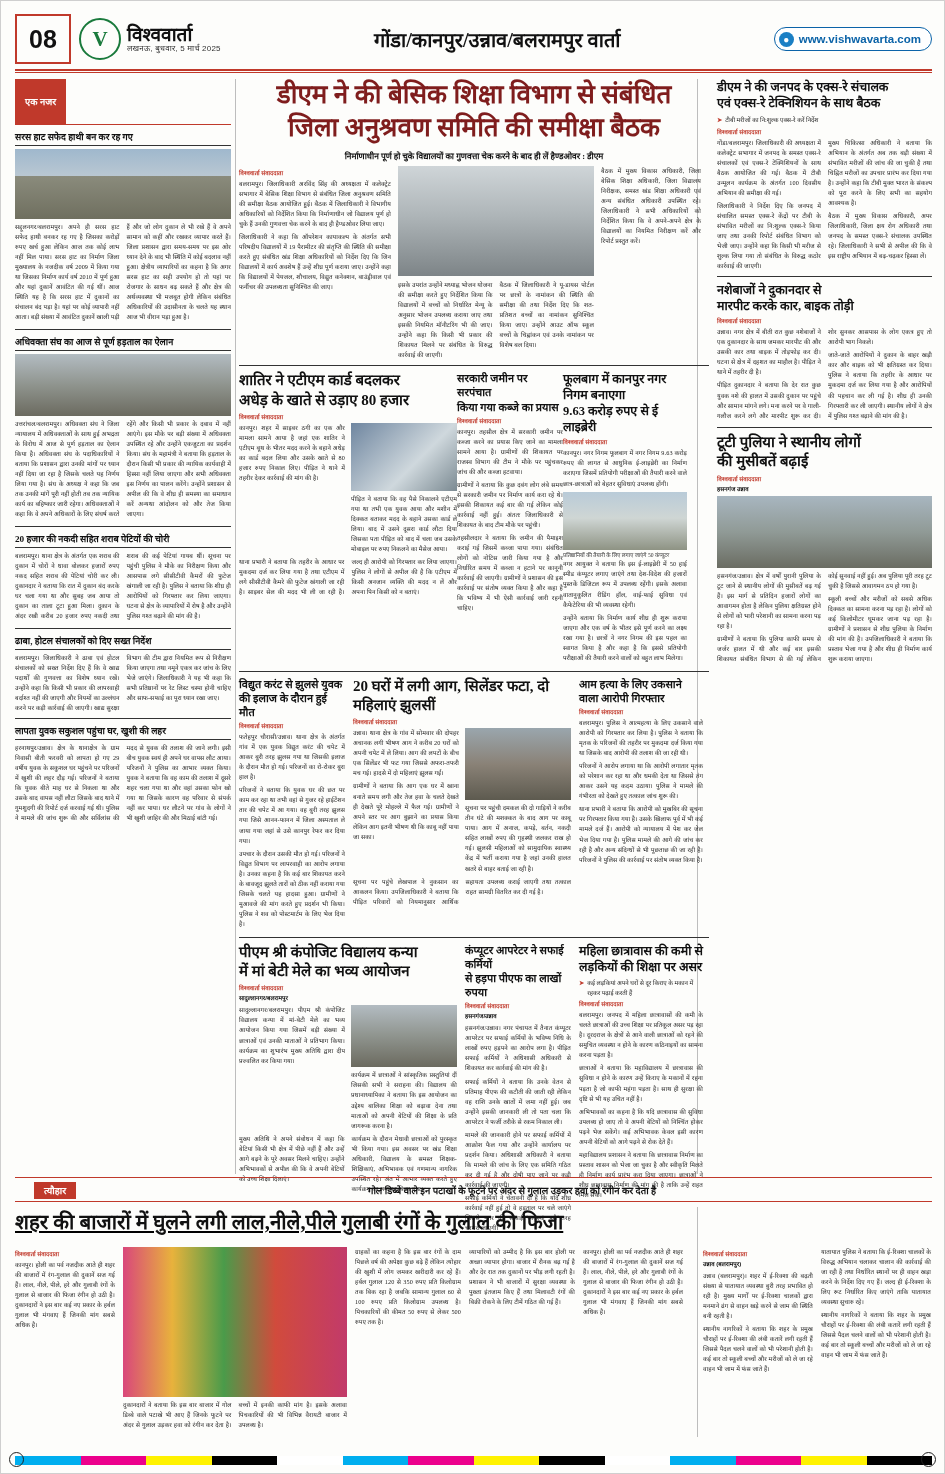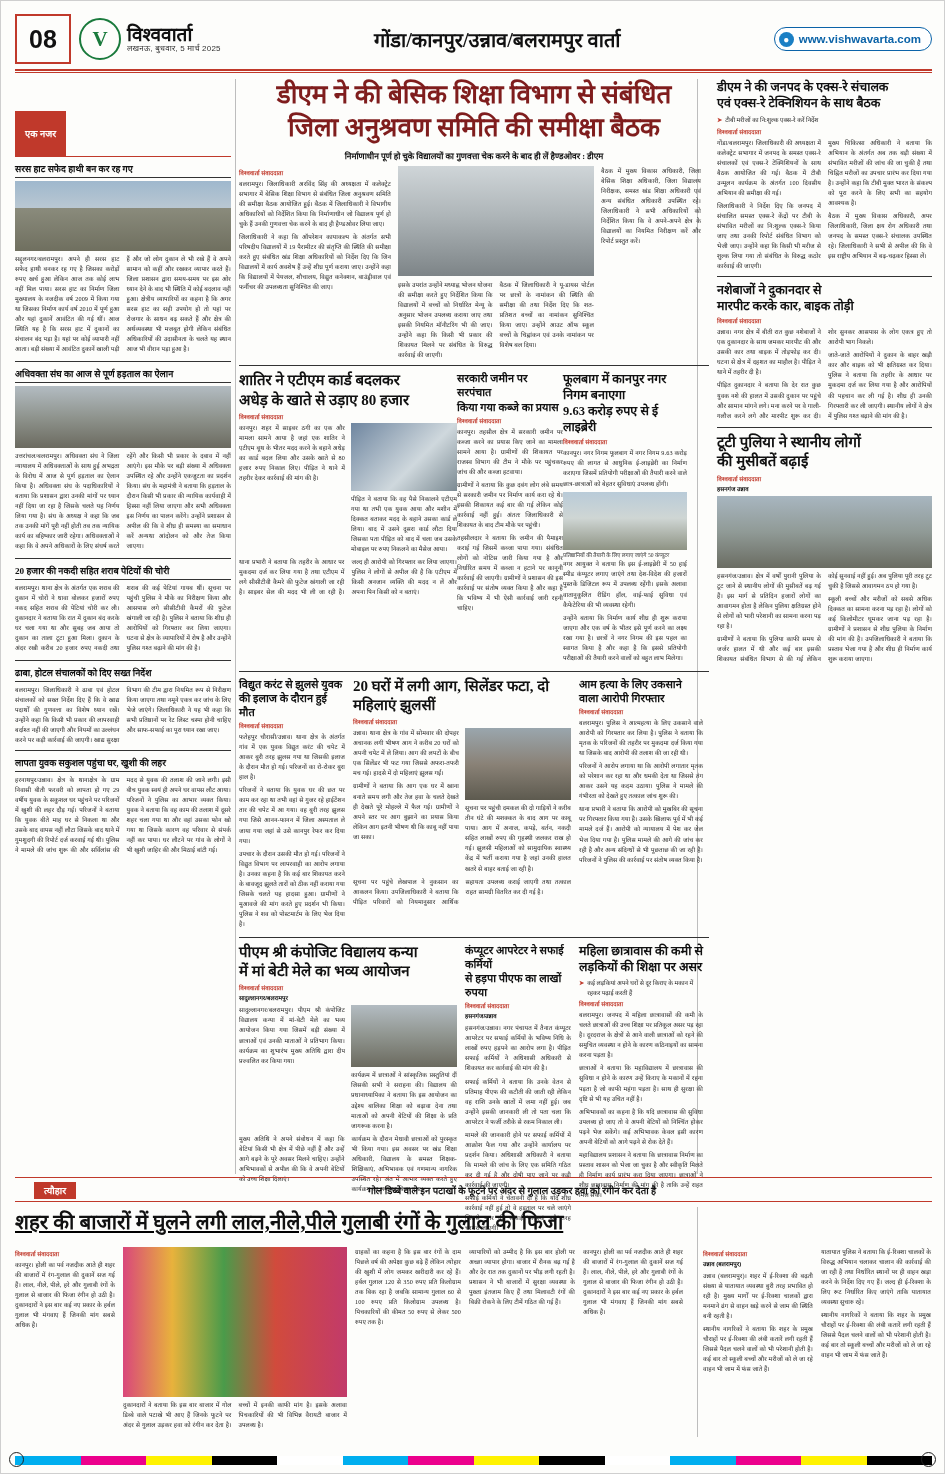--- a/index.html
+++ b/index.html
@@ -39,21 +39,21 @@
   .c3{left:702px;width:215px;}
 
   .vline{position:absolute;top:78px;width:1px;background:#bdbdbd;}
 
   
   .body-txt{font-size:6.2px;line-height:1.62;color:#222;text-align:justify;
      font-family:"Liberation Serif",serif;letter-spacing:.1px;}
   .body-txt p{margin:0 0 3px 0;}
 
   .section-tag{background:#c0392b;color:#fff;font-size:9.5px;font-weight:bold;
-     display:inline-block;padding:16px 10px;font-family:"Liberation Serif",serif;margin-top:32px;}
+     display:inline-block;padding:16px 10px;font-family:"Liberation Serif",serif;}
   .tag-wrap{border-bottom:1.5px solid #c0392b;margin-bottom:5px;}
 
   .subhead{font-size:9.2px;font-weight:bold;color:#111;margin:4px 0 3px;
      font-family:"Liberation Serif",serif;border-bottom:1px solid #333;padding-bottom:2px;}
   .hrule-d{border-top:1px solid #333;margin:5px 0;}
 
   .lead-head{font-size:26px;line-height:1.25;font-weight:bold;color:#7f1d1d;
      text-align:center;font-family:"Liberation Serif",serif;}
   .lead-sub{font-size:8.4px;font-weight:bold;text-align:center;color:#111;
      margin-top:6px;font-family:"Liberation Serif",serif;}

